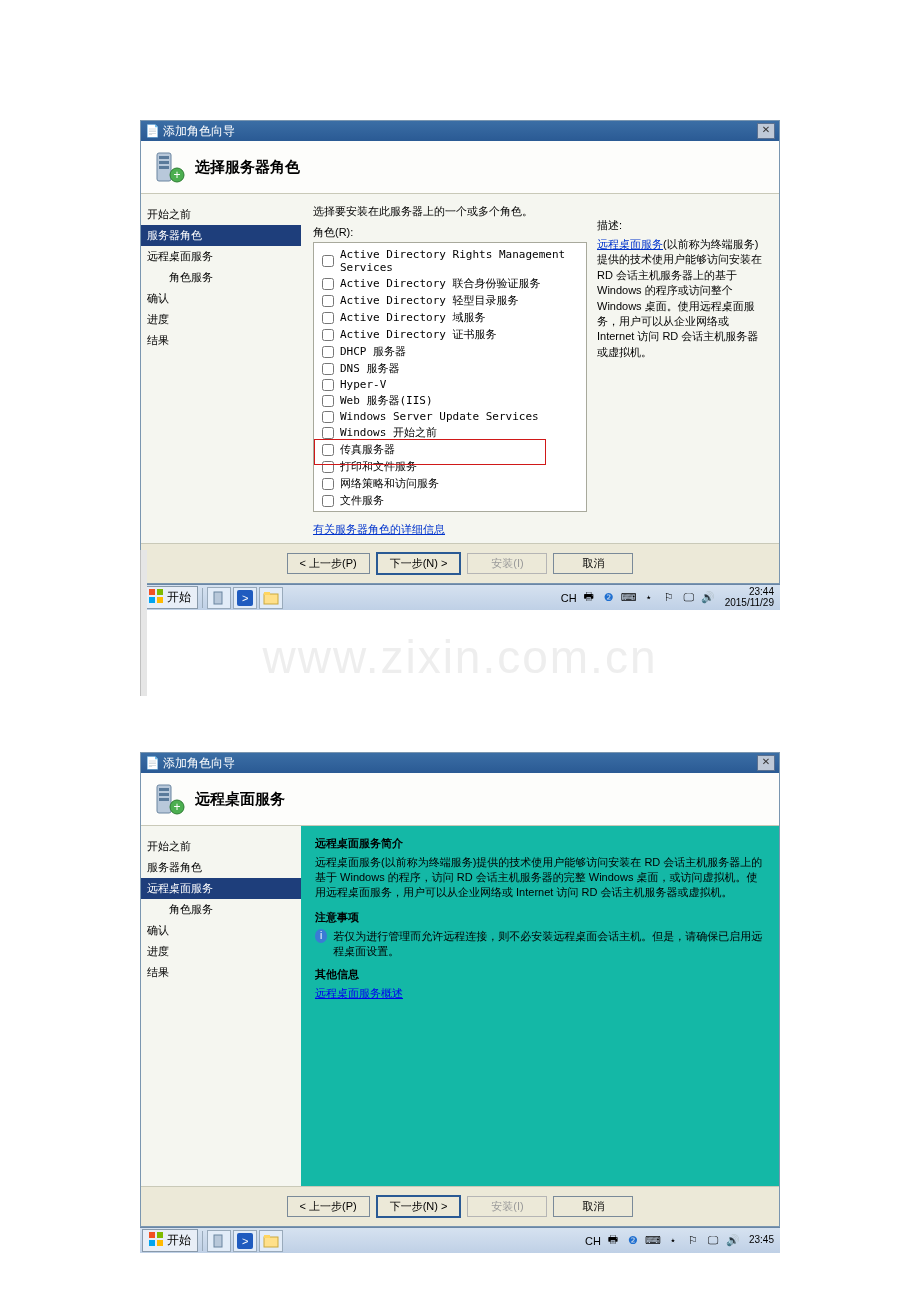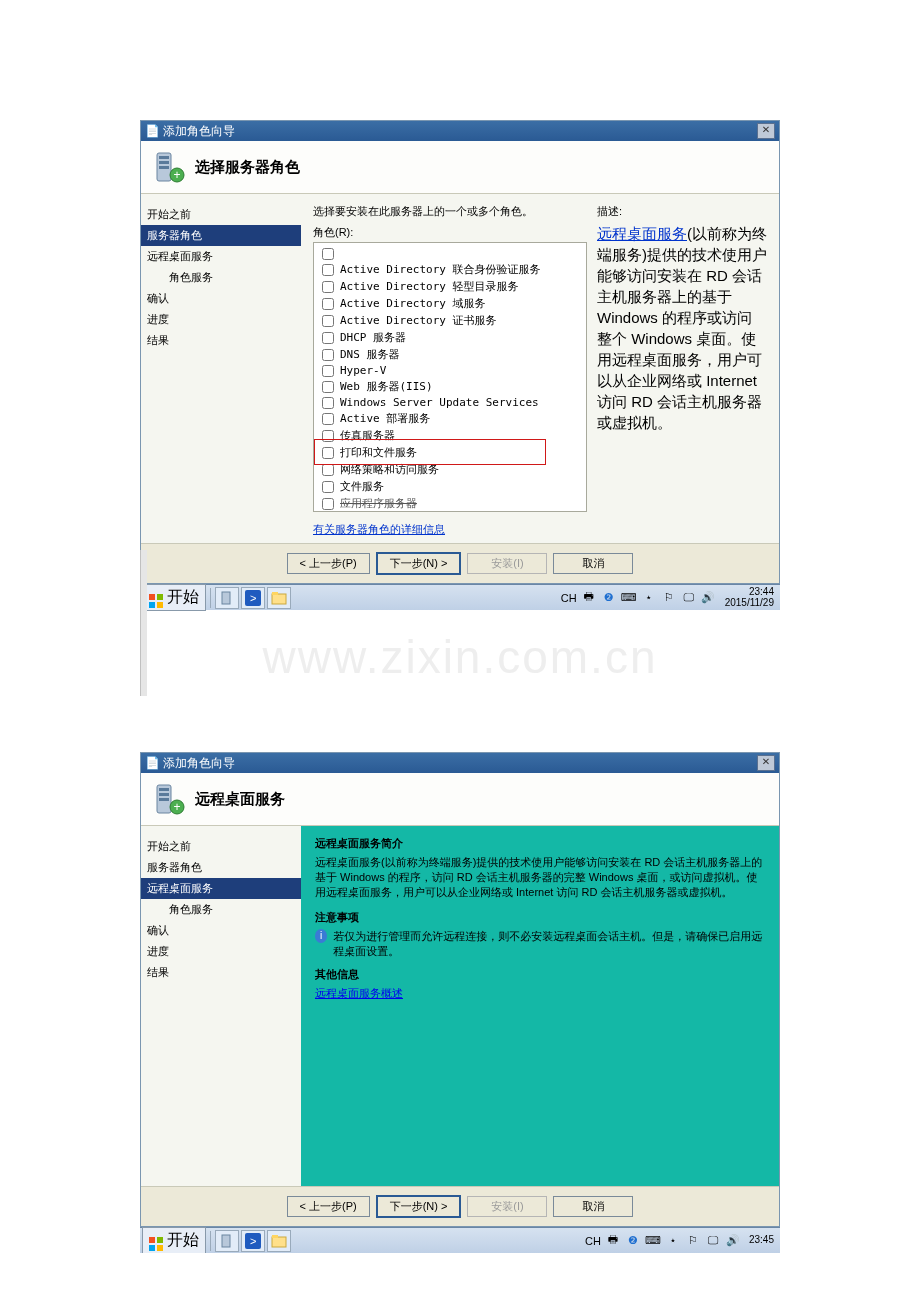--- a/index.html
+++ b/index.html
@@ -16,40 +16,40 @@
   .srv-icon { width:36px; height:36px; display:flex; align-items:center; justify-content:center; }
   .srv-icon svg { width:36px; height:36px; }
   .header-title { font-size:15px; font-weight:bold; }
   .body { display:flex; background:#f5f6f0; min-height:330px; }
   .sidebar { width:160px; padding:10px 0; }
   .side-item { padding:3px 10px 3px 6px; font-size:11px; cursor:pointer; }
   .side-item.indent { padding-left:28px; }
   .side-item.selected { background:#1e3e7b; color:#fff; }
   .content { flex:1; padding:10px 12px 6px 12px; display:flex; gap:10px; }
   .content-left { flex:1; display:flex; flex-direction:column; }
-  .content-right { width:170px; }
+  .content-right { width:170px;margin-top:14px; }
   .instruct { font-size:11px; margin-bottom:4px; }
   .roles-label { font-size:11px; margin:2px 0 2px 0; }
   .roles-box { border:1px solid #a8a99c; background:#fff; height:270px; overflow:auto; padding:4px 4px 20px 4px; position:relative; }
   .role-row { display:flex; align-items:center; gap:6px; font-family:"SimSun","NSimSun",monospace; font-size:11px; padding:1px 0 1px 4px; }
   .role-row input[type=checkbox] { width:12px; height:12px; }
   .role-row.strike span { text-decoration:line-through; color:#555; }
   .highlight-box { position:absolute; border:1px solid #d01818; left:0px; right:40px; top:196px; height:26px; pointer-events:none; }
   .desc-label { font-size:11px; margin-bottom:4px; }
-  .desc-text { font-size:15px; line-height:1.4; }
+  .desc-text { font-size:11px; line-height:1.4; }
   .desc-text a { color:#0033cc; text-decoration:underline; }
   .linkrow { margin-top:10px; }
   .linkrow a { color:#0033cc; text-decoration:underline; font-size:11px; }
   .footer { height:40px; background:#ece9d8; border-top:1px solid #c9c9b8; display:flex; justify-content:center; align-items:center; gap:6px; padding:0 10px; }
   .btn { font-size:11px; border:1px solid #7a8a99; background:#ece9d8; padding:2px 12px; min-width:80px; text-align:center; cursor:pointer; }
   .btn.disabled { color:#9a9a9a; border-color:#b5b5b5; }
   .btn.default { border:2px solid #2a5a94; }
   .taskbar { height:26px; background:linear-gradient(#d6e2f0,#bfd0e6); border-top:1px solid #6a86a5; display:flex; align-items:center; justify-content:space-between; padding:0 2px; }
   .tb-left { display:flex; align-items:center; gap:2px; }
-  .startbtn { display:flex; align-items:flex-end; gap:4px; border:1px solid #89a; background:#e8eef7; padding:2px 6px; cursor:pointer; font-size:16px; }
+  .startbtn { display:flex; align-items:flex-start; gap:4px; border:1px solid #89a; background:#e8eef7; padding:2px 6px; cursor:pointer; font-size:12px; }
   .win-flag { width:14px; height:14px; display:inline-block; }
   .tb-mini { width:24px; height:22px; border:1px solid #9ab; background:#e2ecf8; display:flex; align-items:center; justify-content:center; cursor:pointer; }
   .tb-right { display:flex; align-items:center; gap:4px; font-size:11px; }
   .tray-item { display:flex; align-items:center; justify-content:center; width:16px; height:16px; font-size:11px; }
   .clock { text-align:right; line-height:1.05; font-size:10px; padding:0 4px; }
   .scrollbit { position:absolute; left:140px; width:7px; background:#e6e6e6; border-left:1px solid #c0c0c0; }
   .win1-scroll { top:430px; height:146px; }
   .content2 { padding:10px 14px; font-size:11px; min-height:360px; background:#14b8a6; flex:1; }
   .h-strong { font-weight:bold; margin-bottom:4px; }
   .desc-para { margin-bottom:10px; line-height:1.35; }
@@ -100,20 +100,21 @@
           </div>
 
       <div class="content">
         <div class="content-left">
           <div class="instruct">选择要安装在此服务器上的一个或多个角色。</div>
           <div class="roles-label">角色(R):</div>
           <div class="roles-box" id="rolesbox">
             <div class="highlight-box"></div>
           <div class="role-row">
                   <input type="checkbox" style="">
+                  <span>Active Directory Rights Management Services</span>
                 </div>
                 <div class="role-row">
                   <input type="checkbox" style="">
                   <span>Active Directory 联合身份验证服务</span>
                 </div>
                 <div class="role-row">
                   <input type="checkbox" style="">
                   <span>Active Directory 轻型目录服务</span>
                 </div>
                 <div class="role-row">
@@ -139,21 +140,21 @@
                 <div class="role-row">
                   <input type="checkbox" style="">
                   <span>Web 服务器(IIS)</span>
                 </div>
                 <div class="role-row">
                   <input type="checkbox" style="">
                   <span>Windows Server Update Services</span>
                 </div>
                 <div class="role-row">
                   <input type="checkbox" style="">
-                  <span>Active 部署服务</span>
+                  <span>Windows 开始之前</span>
                 </div>
                 <div class="role-row">
                   <input type="checkbox" style="">
                   <span>传真服务器</span>
                 </div>
                 <div class="role-row">
                   <input type="checkbox" style="">
                   <span>打印和文件服务</span>
                 </div>
                 <div class="role-row">

